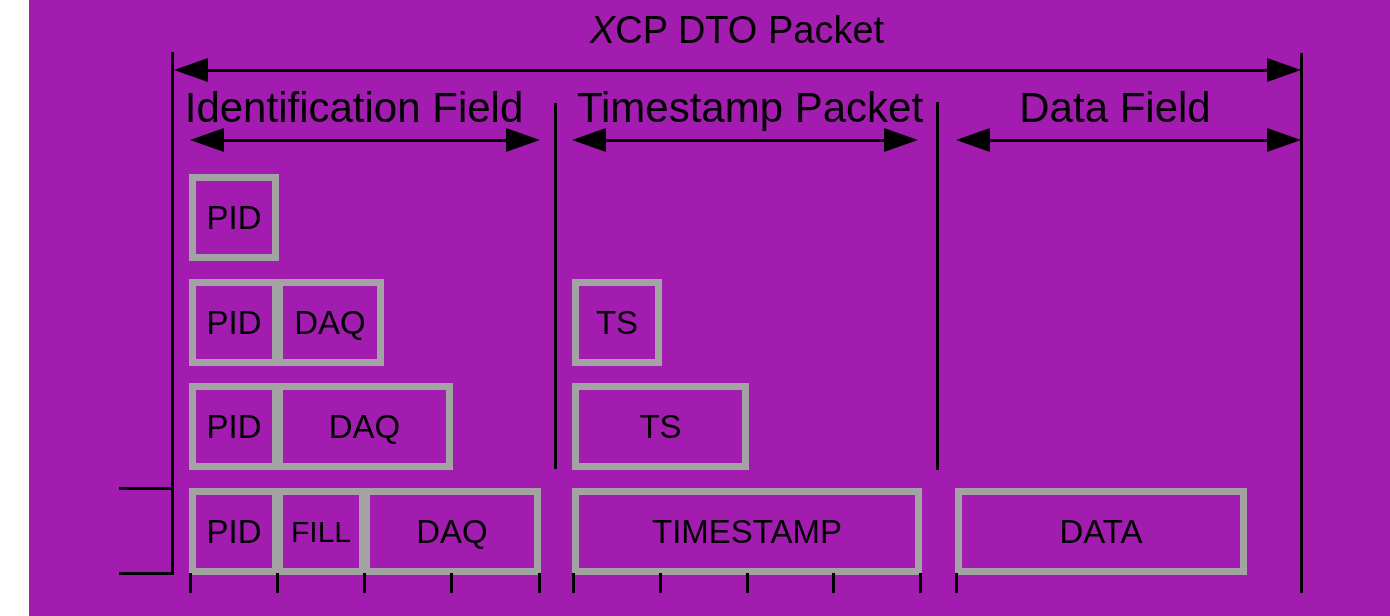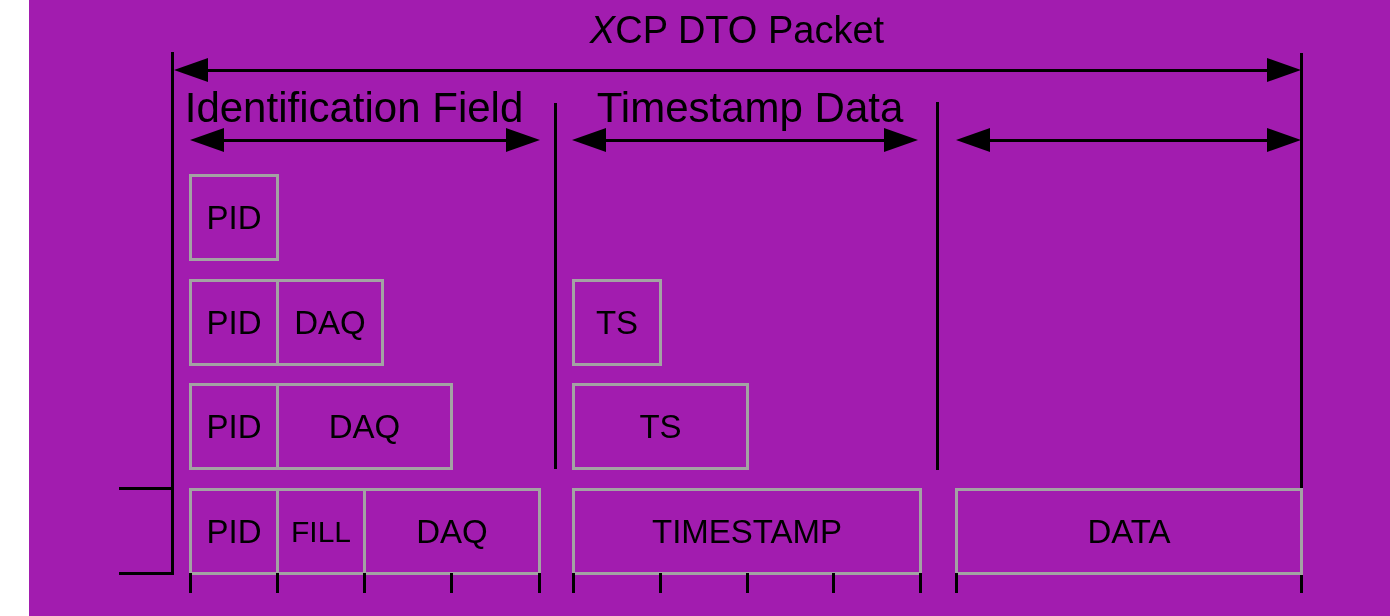--- a/index.html
+++ b/index.html
@@ -54,21 +54,21 @@
   .title {
     font-size: 38px;
   }
   .title .x-italic {
     font-style: italic;
   }
   
   .cell {
     position: absolute;
     box-sizing: border-box;
-    border: 3px solid #a3a3a3;
+    border: 7px solid #a3a3a3;
     display: flex;
     align-items: center;
     justify-content: center;
     font-size: 33px;
     background: #ffffff00;
     color: #000000;
   }
   .cell.small { font-size: 30px; }
 </style>
 </head>
@@ -81,21 +81,22 @@
   <div class="vline" style="left:142px; top:52px; width:3px; height:523px;"></div>
   <div class="vline" style="left:1271px; top:53px; width:3px; height:540px;"></div>
 
   <div class="harrow" style="left:145px; top:57px; width:1127px;">
     <span class="head left"></span>
     <span class="shaft"></span>
     <span class="head right"></span>
   </div>
 
   <div class="label" style="left:125px; top:85px; width:400px;">Identification Field</div>
-  <div class="label" style="left:521px; top:85px; width:400px;">Timestamp Data</div>
+  <div class="label" style="left:521px; top:85px; width:400px;">Timestamp Packet</div>
+  <div class="label" style="left:886px; top:85px; width:400px;">Data Field</div>
 
   <div class="harrow" style="left:161px; top:127px; width:350px;">
     <span class="head left"></span>
     <span class="shaft"></span>
     <span class="head right"></span>
   </div>
   <div class="harrow" style="left:543px; top:127px; width:346px;">
     <span class="head left"></span>
     <span class="shaft"></span>
     <span class="head right"></span>
@@ -138,21 +139,21 @@
     </div>
   <div class="cell small" style="left:247px; top:488px; width:90px; height:87px;">
       <span>FILL</span>
     </div>
   <div class="cell" style="left:334px; top:488px; width:178px; height:87px;">
       <span>DAQ</span>
     </div>
   <div class="cell" style="left:543px; top:488px; width:350px; height:87px;align-items:center;">
       <span>TIMESTAMP</span>
     </div>
-  <div class="cell" style="left:926px; top:488px; width:348px; height:87px;">
+  <div class="cell" style="left:926px; top:488px; width:292px; height:87px;">
       <span>DATA</span>
     </div>
 
   <div class="hline" style="left:90px; top:487px; width:55px; height:3px;"></div>
   <div class="hline" style="left:90px; top:572px; width:55px; height:3px;"></div>
 
   <div class="tick" style="left:160px; top:573px; width:3px; height:20px;"></div>
   <div class="tick" style="left:247px; top:573px; width:3px; height:20px;"></div>
   <div class="tick" style="left:334px; top:573px; width:3px; height:20px;"></div>
   <div class="tick" style="left:421px; top:573px; width:3px; height:20px;"></div>

